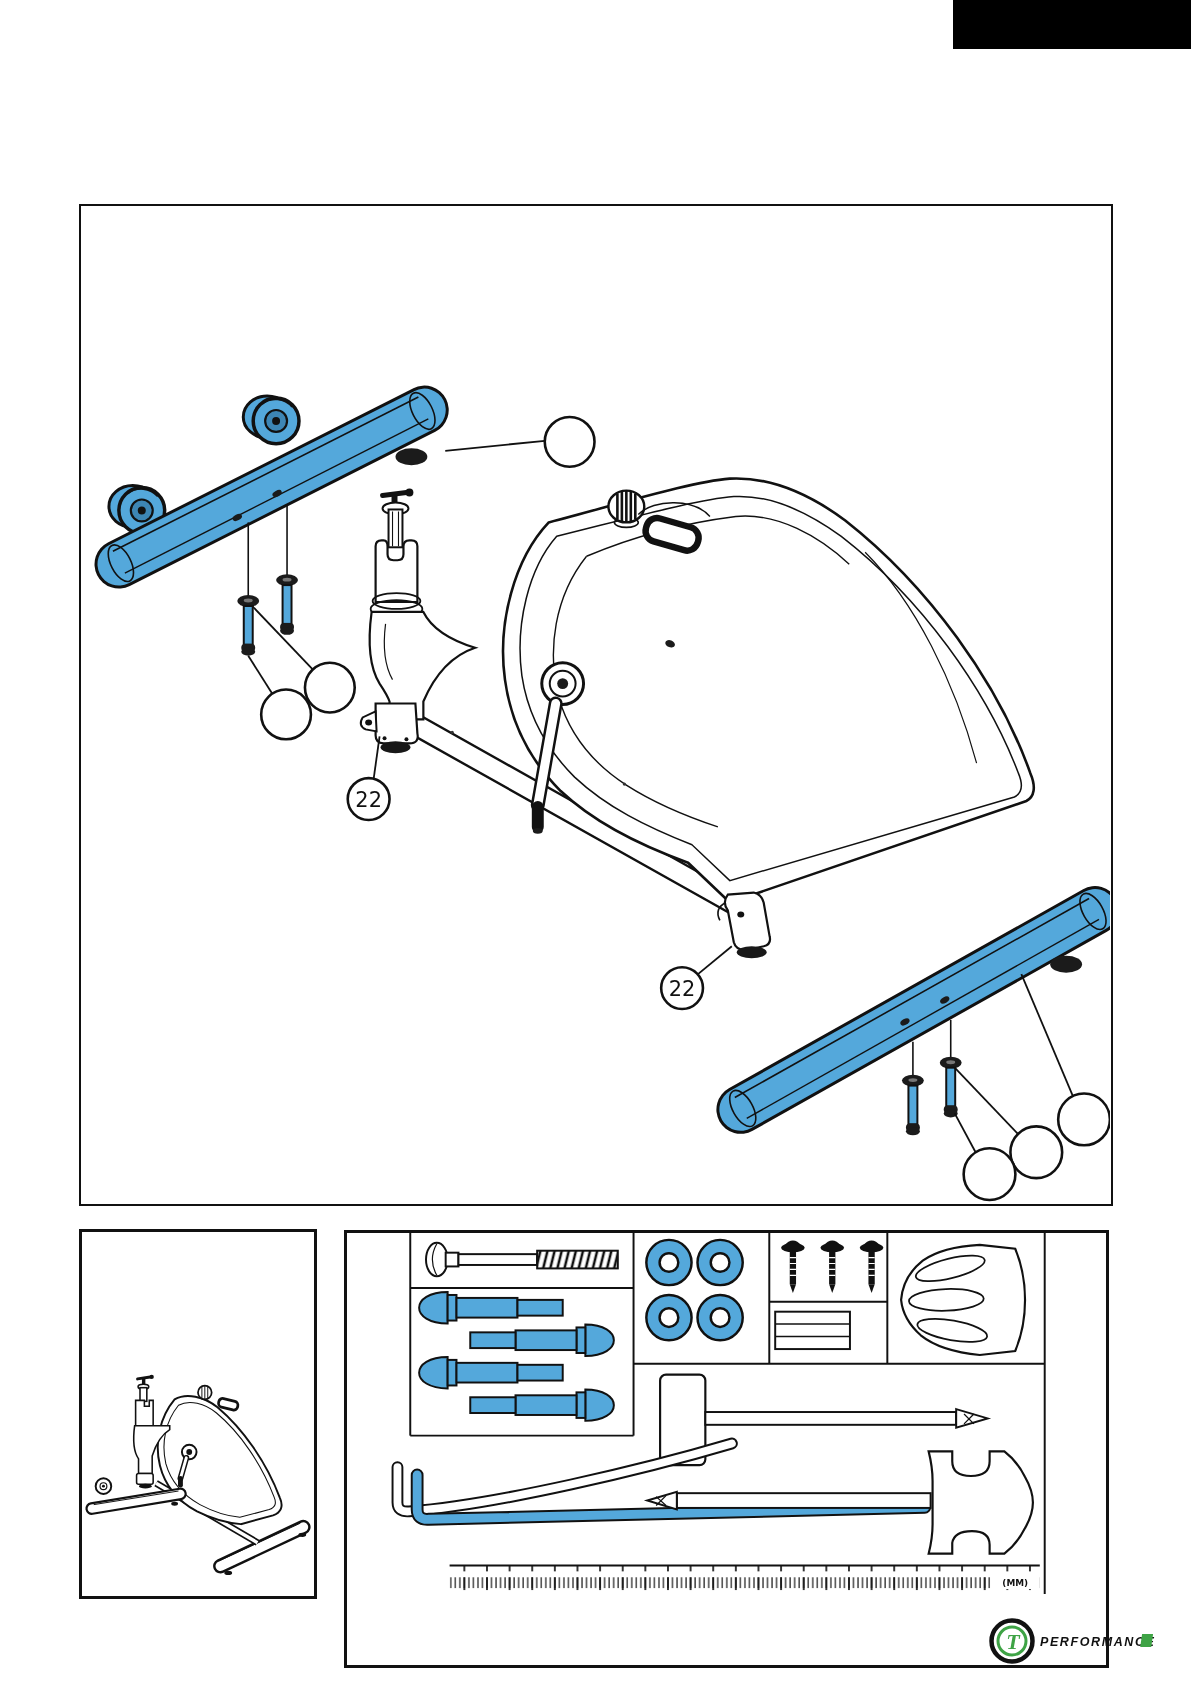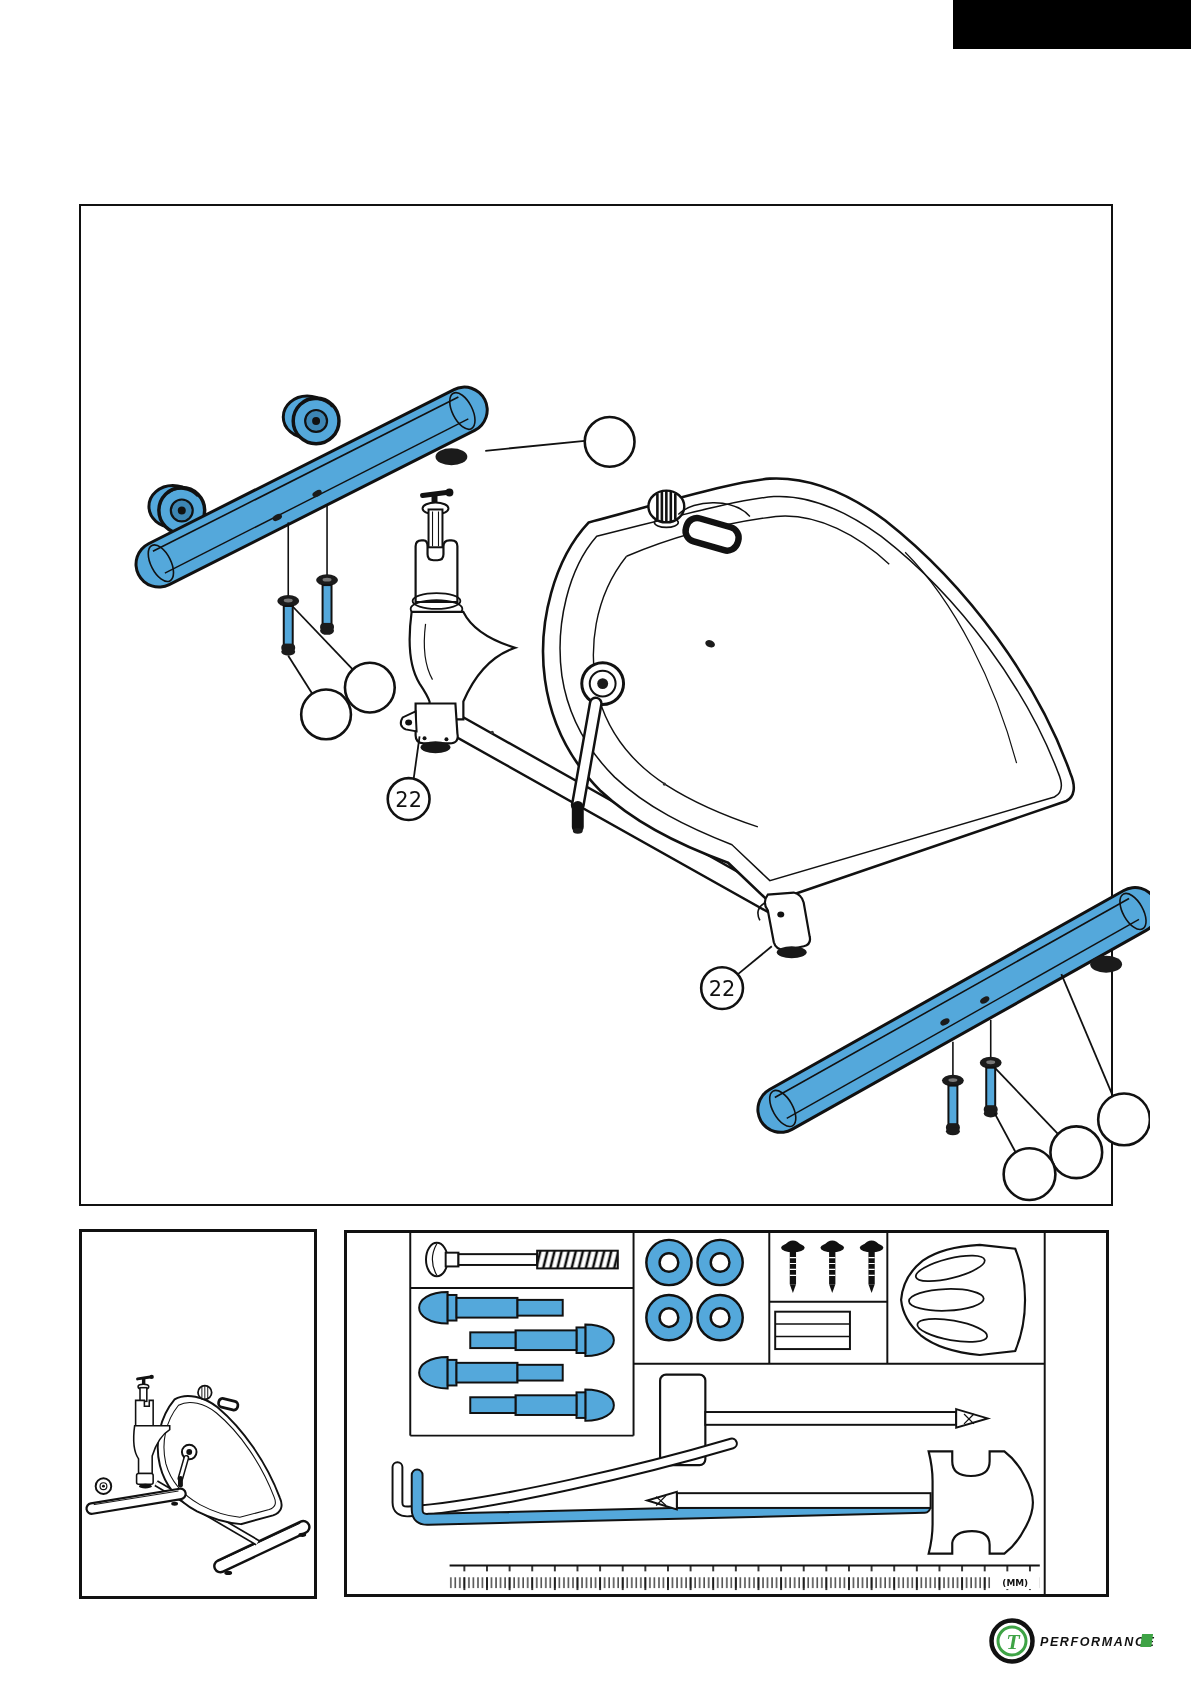--- a/index.html
+++ b/index.html
@@ -2,23 +2,23 @@
 <html><head>
 <meta charset="utf-8">
 <style>
   html,body{margin:0;padding:0;background:#e8e8e8;}
   .page{
     position:relative;width:1191px;height:1684px;background:#ffffff;
     font-family:"Liberation Sans",sans-serif;overflow:hidden;
   }
   .black-tab{position:absolute;left:953px;top:0;width:238px;height:49px;background:#000;}
   .box{position:absolute;border:3px solid #111;box-sizing:border-box;background:#fff;}
-  .main-box{left:79px;top:204px;width:1034px;height:1002px;border-width:2.5px;padding-left:40px;}
+  .main-box{left:79px;top:204px;width:1034px;height:1002px;border-width:2.5px;}
   .thumb-box{left:79px;top:1229px;width:238px;height:370px;}
-  .parts-box{left:344px;top:1230px;width:765px;height:367px;text-align:center;}
+  .parts-box{left:344px;top:1230px;width:765px;height:438px;text-align:center;}
   .logo-wrap{position:absolute;left:950px;top:1606px;width:241px;height:70px;}
   svg{display:block;}
   .ln{stroke:#111;fill:none;}
   .callout-num{font:21px "DejaVu Sans",sans-serif;fill:#111;}
   .ruler-label{font:bold 9px "DejaVu Sans",sans-serif;fill:#111;}
   .brand-text{font:italic bold 12.5px "Liberation Sans",sans-serif;letter-spacing:1.6px;fill:#111;}
   .logo-t{font:italic bold 22px "Liberation Serif",serif;fill:#3EA345;}
 </style>
 </head>
 <body>

